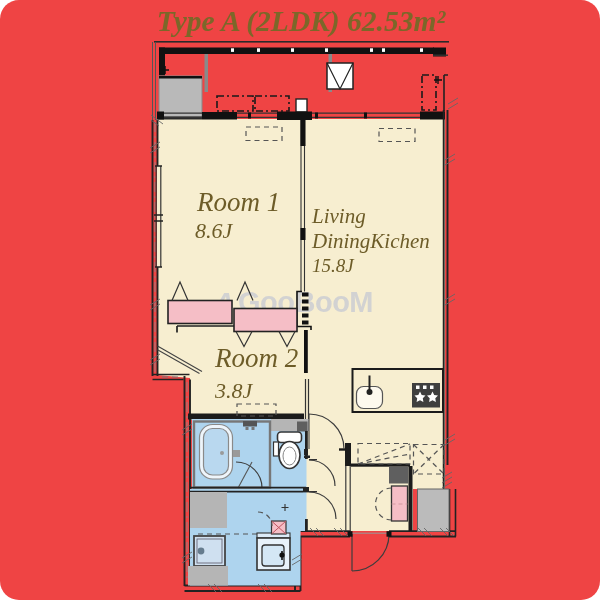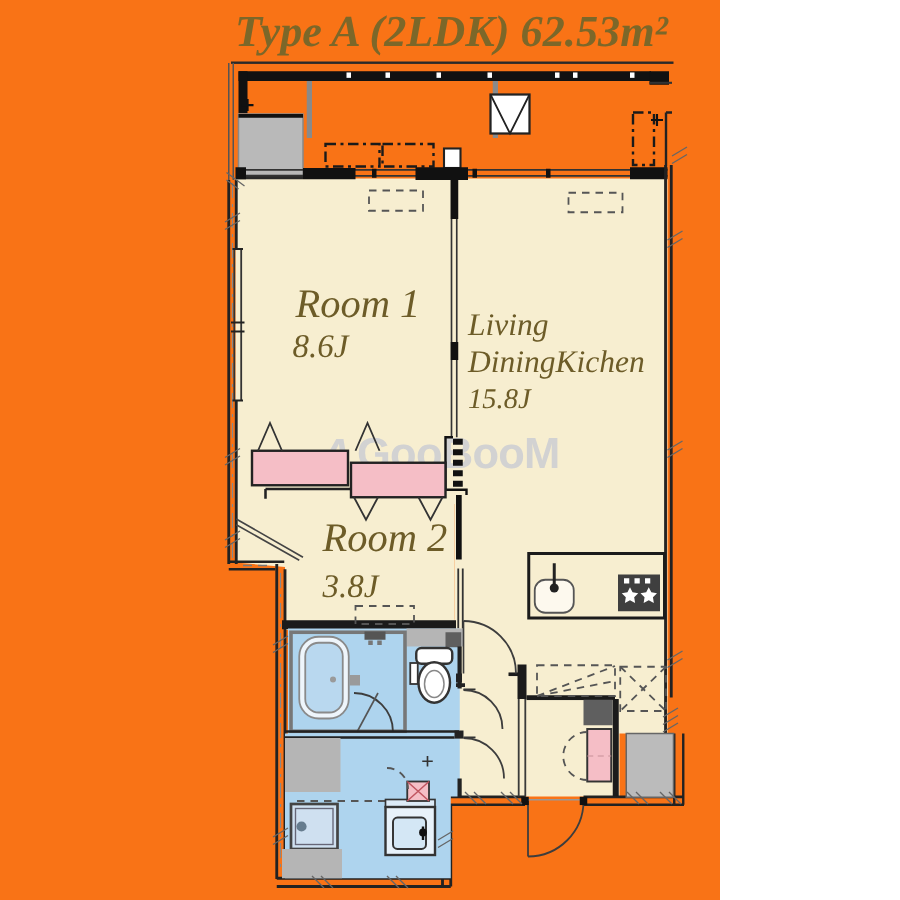--- a/index.html
+++ b/index.html
@@ -1,16 +1,16 @@
 <!DOCTYPE html>
 <html><head>
 <meta charset="utf-8">
 <style>
 html,body{margin:0;padding:0;background:#fff;}
-#stage{position:relative;width:480px;height:600px;background:#f97316;overflow:hidden;}
+#stage{position:relative;width:600px;height:600px;background:#ef4444;overflow:hidden;border-radius:19px;}
 svg{position:absolute;left:0;top:0;}
 .dash{stroke:#555;stroke-width:1.2;stroke-dasharray:5 4;fill:none;}
 .dd{stroke:#1a1a1a;stroke-width:1.6;stroke-dasharray:7 3 2 3;fill:none;}
 .arc{stroke:#3d3d3d;stroke-width:1.2;fill:none;}
 .hat{stroke:#666;stroke-width:0.9;}
 </style>
 </head>
 <body>
 <div id="stage">
 <svg width="600" height="600" viewBox="0 0 600 600">

